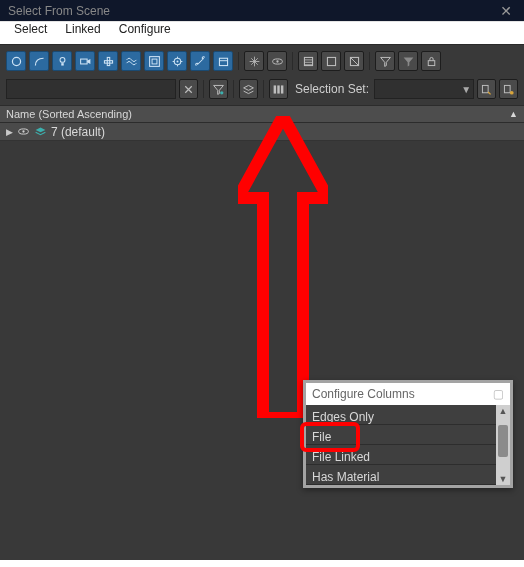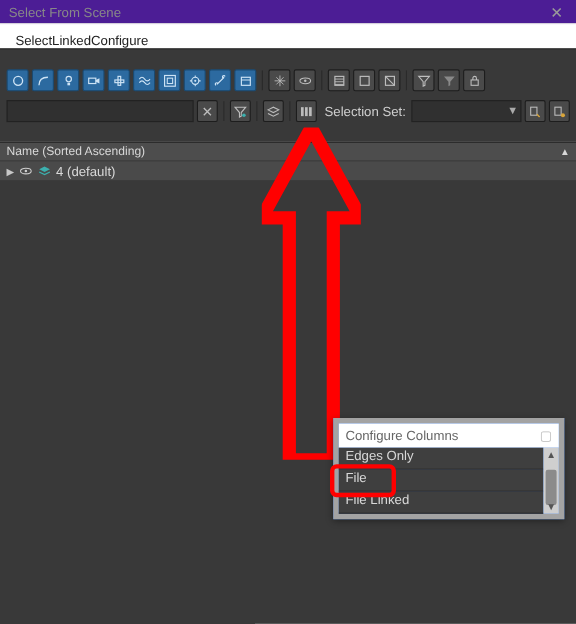--- a/index.html
+++ b/index.html
@@ -12,51 +12,52 @@
     width: 524px;
     height: 567px;
     overflow: hidden;
     position: relative;
     color: #c8c8c8;
   }
 
   
   .titlebar {
     height: 22px;
-    background: #4c1d95;
+    background: #0f172a;
     border-bottom: 1px solid #e4e4e4;
     display: flex;
     align-items: center;
     padding: 0 8px;
     color: #888;
     font-size: 12px;
     justify-content: space-between;
   }
   .titlebar .close {
     color: #999;
     font-size: 14px;
     padding: 0 4px;
   }
 
   
   .menubar {
     height: 22px;
     background: #fff;
     display: flex;
-    align-items: flex-end;
+    align-items: flex-start;
+    gap: 18px;
     padding: 0 14px;
     color: #222;
     font-size: 12px;
   }
   .menubar span { cursor: default; }
 
   
   .toolbar-wrap {
     background: #393939;
-    padding: 16px 6px;
+    padding: 4px 6px;
     border-top: 1px solid #2a2a2a;
   }
   .toolbar-row {
     display: flex;
     align-items: center;
     gap: 3px;
     height: 24px;
   }
   .toolbar-row + .toolbar-row { margin-top: 4px; }
   .tb-btn {
@@ -165,22 +166,22 @@
     height: 302px;
     pointer-events: none;
   }
 
   
   .popup {
     position: absolute;
     left: 303px;
     top: 380px;
     width: 210px;
-    background: #3b82f6;
-    border: 5px solid #a3a3a3;
+    background: #4d7c0f;
+    border: 3px solid #a3a3a3;
     box-shadow: 0 2px 6px rgba(0,0,0,.4);
   }
   .popup-title {
     height: 22px;
     background: #fff;
     color: #666;
     display: flex;
     align-items: center;
     justify-content: space-between;
     padding: 0 6px;
@@ -188,21 +189,21 @@
   }
   .popup-body {
     display: flex;
   }
   .popup-list {
     flex: 1;
   }
   .popup-item {
     height: 20px;
     display: flex;
-    align-items: flex-start;
+    align-items: flex-end;
     padding: 0 6px;
     color: #d8d8d8;
     font-size: 12px;
     border-bottom: 1px solid #2d2d2d;
     background: #3f3f3f;
   }
   .popup-scroll {
     width: 14px;
     background: #cfcfcf;
     position: relative;
@@ -418,21 +419,21 @@
           <ellipse cx="8" cy="8" rx="6" ry="3.2" fill="none" stroke="currentColor" stroke-width="1.2"></ellipse>
           <circle cx="8" cy="8" r="1.4" fill="currentColor"></circle>
         </svg>
     </span>
     <span class="layer">
       <svg viewBox="0 0 16 16">
           <path d="M2 6l6-3 6 3-6 3z" fill="currentColor"></path>
           <path d="M2 9l6 3 6-3" fill="none" stroke="currentColor" stroke-width="1.3"></path>
         </svg>
     </span>
-    <span>4 (default)</span>
+    <span>7 (default)</span>
   </div>
 </div>
 
 <svg class="arrow-overlay" viewBox="0 0 90 302">
   <path d="M45 0 L90 82 L65 82 L65 302 L25 302 L25 82 L0 82 Z" fill="none" stroke="#ff0000" stroke-width="12" stroke-linejoin="miter"></path>
 </svg>
 
 <div class="popup">
   <div class="popup-title">
     <span>Configure Columns</span>
@@ -442,20 +443,23 @@
     <div class="popup-list">
       <div class="popup-item">
           <span>Edges Only</span>
         </div>
       <div class="popup-item">
           <span>File</span>
         </div>
       <div class="popup-item">
           <span>File Linked</span>
         </div>
+      <div class="popup-item">
+          <span>Has Material</span>
+        </div>
     </div>
     <div class="popup-scroll">
       <div class="arrow-up">▲</div>
       <div class="thumb"></div>
       <div class="arrow-down">▼</div>
     </div>
   </div>
 </div>
 
 <div class="highlight-faces"></div>

